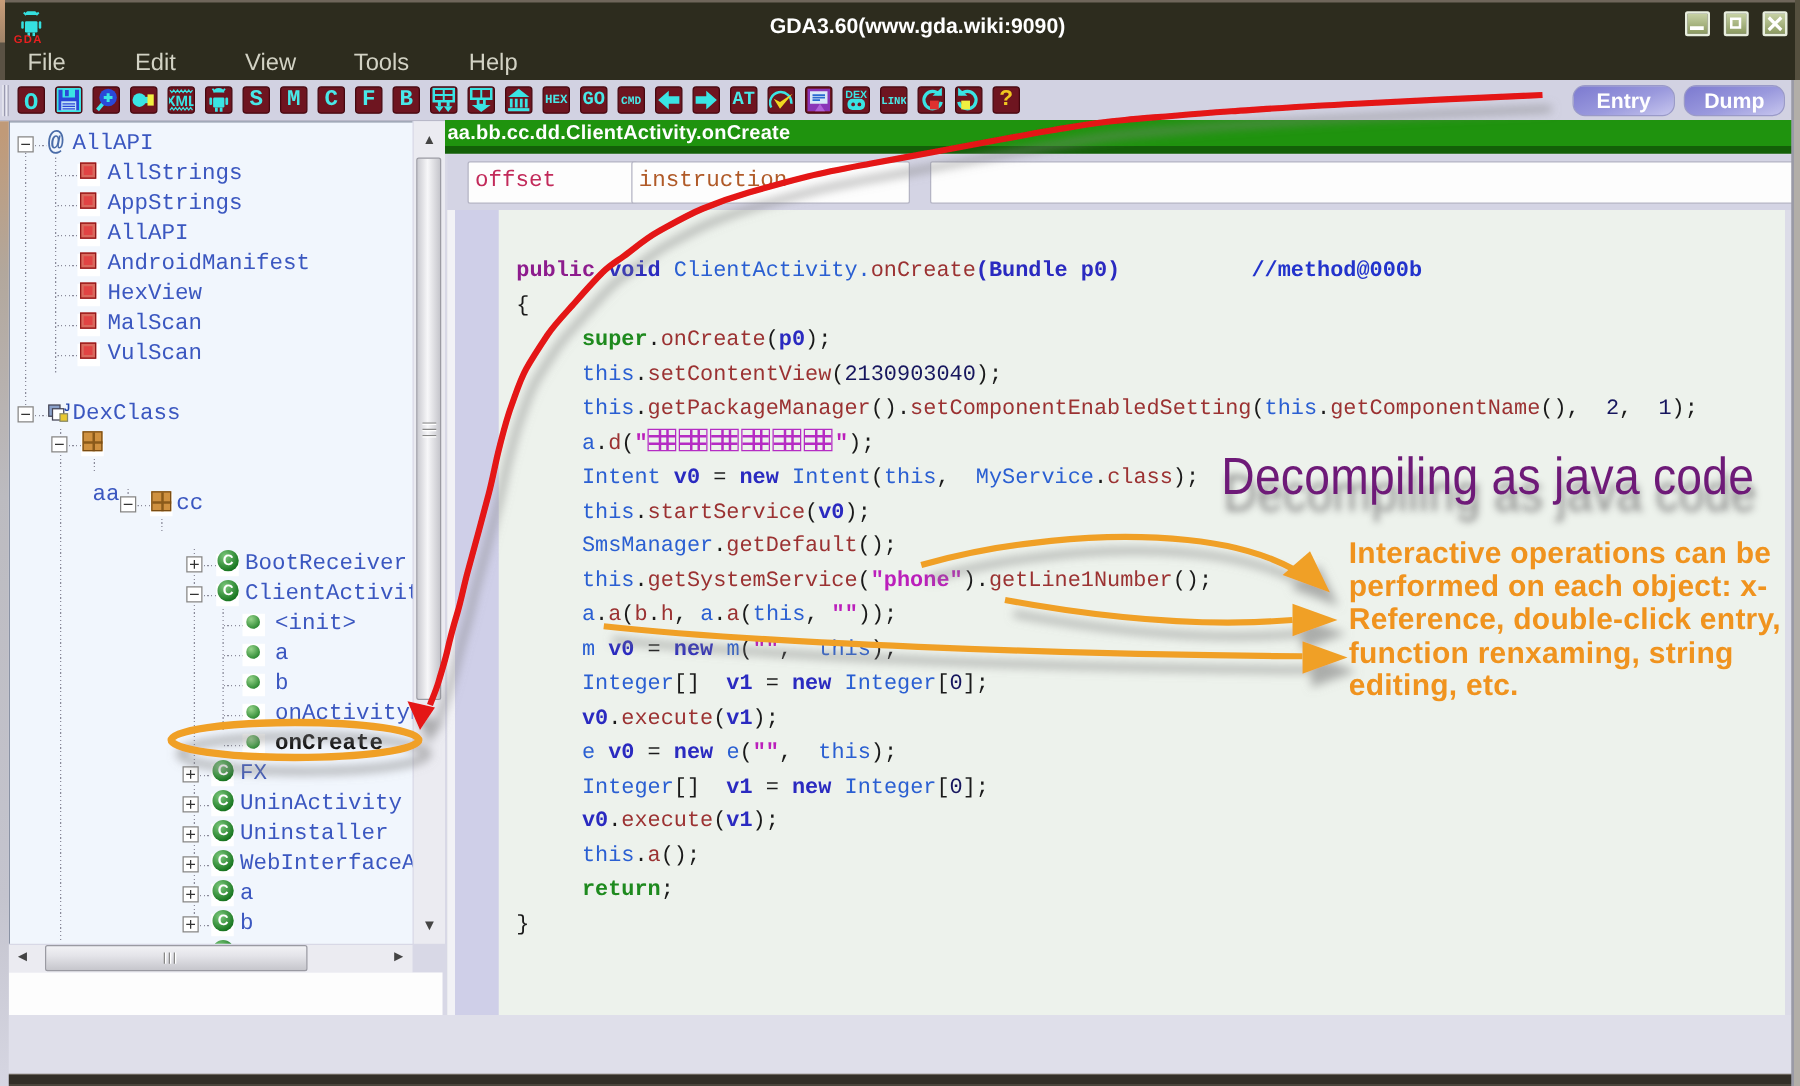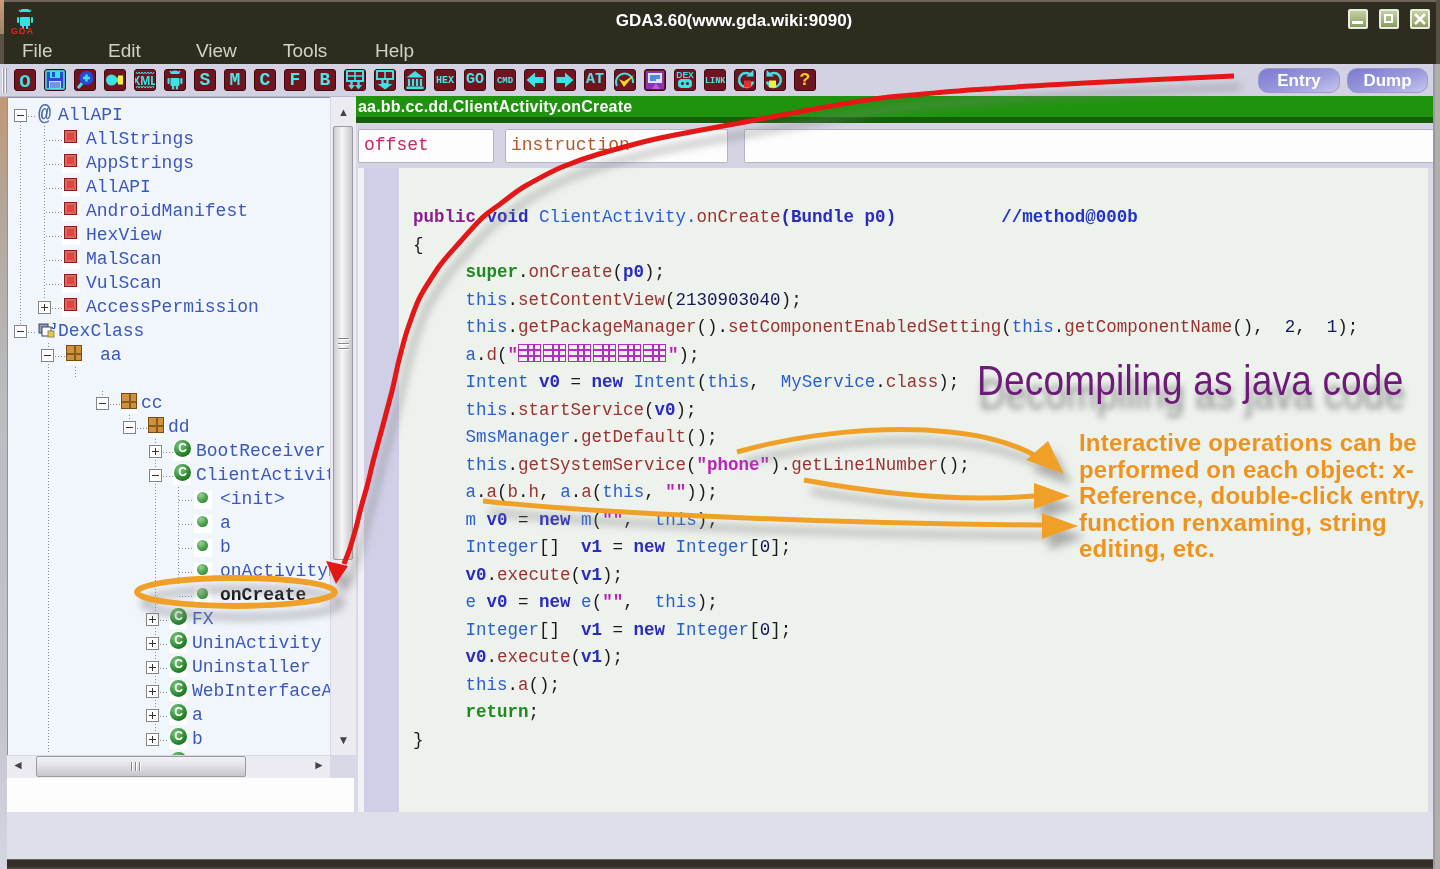--- a/index.html
+++ b/index.html
@@ -236,30 +236,28 @@
           <div class="vline" style="left:155px;top:341px;height:296px;"></div>
           <div class="vline" style="left:178px;top:389px;height:98px;"></div>
           <div class="trow" style="top:6px;"><span class="ebox minus" style="left:14px;"></span><span class="hstub" style="left:28px;top:12px;width:9px;"></span><span style="position:absolute;left:38px;top:-2px;color:#4a6ca8;font-size:22px;font-weight:bold;font-family:'Liberation Mono',monospace;">@</span><span class="txt" style="left:58px;">AllAPI</span></div>
           <div class="trow" style="top:30px;"><span class="hstub" style="left:46px;top:12px;width:17px;"></span><span class="chip" style="left:62px;"></span><span class="redsq" style="left:64px;"></span><span class="txt" style="left:86px;">AllStrings</span></div>
           <div class="trow" style="top:54px;"><span class="hstub" style="left:46px;top:12px;width:17px;"></span><span class="chip" style="left:62px;"></span><span class="redsq" style="left:64px;"></span><span class="txt" style="left:86px;">AppStrings</span></div>
           <div class="trow" style="top:78px;padding-left:12px;"><span class="hstub" style="left:46px;top:12px;width:17px;"></span><span class="chip" style="left:62px;"></span><span class="redsq" style="left:64px;"></span><span class="txt" style="left:86px;">AllAPI</span></div>
           <div class="trow" style="top:102px;"><span class="hstub" style="left:46px;top:12px;width:17px;"></span><span class="chip" style="left:62px;"></span><span class="redsq" style="left:64px;"></span><span class="txt" style="left:86px;">AndroidManifest</span></div>
           <div class="trow" style="top:126px;"><span class="hstub" style="left:46px;top:12px;width:17px;"></span><span class="chip" style="left:62px;"></span><span class="redsq" style="left:64px;"></span><span class="txt" style="left:86px;">HexView</span></div>
           <div class="trow" style="top:174px;"><span class="hstub" style="left:46px;top:12px;width:17px;"></span><span class="chip" style="left:62px;"></span><span class="redsq" style="left:64px;"></span><span class="txt" style="left:86px;">VulScan</span></div>
           <div class="trow" style="top:150px;"><span class="hstub" style="left:46px;top:12px;width:17px;"></span><span class="chip" style="left:62px;"></span><span class="redsq" style="left:64px;"></span><span class="txt" style="left:86px;">MalScan</span></div>
-          <div class="trow" style="top:198px;"><span class="ebox plus" style="left:38px;"></span><span class="hstub" style="left:52px;top:12px;width:11px;"></span><span class="chip" style="left:62px;"></span><span class="redsq" style="left:64px;"></span><span class="txt" style="left:86px;">AccessPermission</span></div>
           <div class="trow" style="top:222px;"><span class="ebox minus" style="left:14px;"></span><span class="hstub" style="left:28px;top:12px;width:9px;"></span><svg style="position:absolute;left:38px;top:1px;" width="18" height="18" viewBox="0 0 18 18">
               <rect x="1" y="3" width="9" height="9" fill="#8aa0c8" stroke="#445"></rect>
               <rect x="4" y="6" width="9" height="9" fill="#fff" stroke="#445"></rect>
               <rect x="10" y="10" width="6" height="6" fill="#e8c830" stroke="#886"></rect>
               <text x="13" y="8" font-size="9" font-weight="bold" fill="#2244aa">J</text>
             </svg><span class="txt" style="left:58px;">DexClass</span></div>
-          <div class="trow" style="top:246px;"><span class="ebox minus" style="left:41px;"></span><span class="hstub" style="left:55px;top:12px;width:10px;"></span><span class="chip" style="left:65px;"></span><span class="pkg" style="left:66px;"></span><span class="txt" style="left:100px;">aa</span></div>
+          <div class="trow" style="top:246px;"><span class="ebox minus" style="left:41px;"></span><span class="hstub" style="left:55px;top:12px;width:10px;"></span><span class="chip" style="left:65px;"></span><span class="pkg" style="left:66px;"></span><span class="txt" style="left:74px;margin-top:41px;">aa</span></div>
           <div class="trow" style="top:294px;"><span class="ebox minus" style="left:96px;"></span><span class="hstub" style="left:110px;top:12px;width:10px;"></span><span class="chip" style="left:120px;"></span><span class="pkg" style="left:121px;"></span><span class="txt" style="left:141px;">cc</span></div>
-          <div class="trow" style="top:318px;"><span class="ebox minus" style="left:123px;"></span><span class="hstub" style="left:137px;top:12px;width:10px;"></span><span class="chip" style="left:147px;"></span><span class="pkg" style="left:148px;"></span><span class="txt" style="left:168px;">dd</span></div>
           <div class="trow" style="top:342px;"><span class="ebox plus" style="left:149px;"></span><span class="hstub" style="left:163px;top:12px;width:10px;"></span><span class="chip" style="left:173px;"></span><span class="cls" style="left:174px;">C</span><span class="txt" style="left:196px;">BootReceiver</span></div>
           <div class="trow" style="top:366px;"><span class="ebox minus" style="left:149px;"></span><span class="hstub" style="left:163px;top:12px;width:10px;"></span><span class="chip" style="left:173px;"></span><span class="cls" style="left:174px;">C</span><span class="txt" style="left:196px;">ClientActivity</span></div>
           <div class="trow" style="top:390px;"><span class="hstub" style="left:179px;top:12px;width:17px;"></span><span class="chip" style="left:194px;"></span><span class="mth" style="left:197px;"></span><span class="txt" style="left:220px;">&lt;init&gt;</span></div>
           <div class="trow" style="top:414px;"><span class="hstub" style="left:179px;top:12px;width:17px;"></span><span class="chip" style="left:194px;"></span><span class="mth" style="left:197px;"></span><span class="txt" style="left:220px;">a</span></div>
           <div class="trow" style="top:438px;"><span class="hstub" style="left:179px;top:12px;width:17px;"></span><span class="chip" style="left:194px;"></span><span class="mth" style="left:197px;"></span><span class="txt" style="left:220px;">b</span></div>
           <div class="trow" style="top:462px;"><span class="hstub" style="left:179px;top:12px;width:17px;"></span><span class="chip" style="left:194px;"></span><span class="mth" style="left:197px;"></span><span class="txt" style="left:220px;">onActivityRes</span></div>
           <div class="trow" style="top:486px;"><span class="hstub" style="left:179px;top:12px;width:17px;"></span><span class="chip" style="left:194px;"></span><span class="mth" style="left:197px;"></span><span class="txt" style="left:220px;color:#111;font-weight:bold;">onCreate</span></div>
           <div class="trow" style="top:510px;"><span class="ebox plus" style="left:146px;"></span><span class="hstub" style="left:160px;top:12px;width:9px;"></span><span class="chip" style="left:169px;"></span><span class="cls" style="left:170px;">C</span><span class="txt" style="left:192px;">FX</span></div>
           <div class="trow" style="top:534px;"><span class="ebox plus" style="left:146px;"></span><span class="hstub" style="left:160px;top:12px;width:9px;"></span><span class="chip" style="left:169px;"></span><span class="cls" style="left:170px;">C</span><span class="txt" style="left:192px;">UninActivity</span></div>
           <div class="trow" style="top:558px;"><span class="ebox plus" style="left:146px;"></span><span class="hstub" style="left:160px;top:12px;width:9px;"></span><span class="chip" style="left:169px;"></span><span class="cls" style="left:170px;">C</span><span class="txt" style="left:192px;">Uninstaller</span></div>
@@ -283,21 +281,21 @@
       <div class="grip3" style="left:124px;top:6px;width:2px;height:9px;border-left:1px solid #888;border-right:1px solid #fff;"></div>
       <div class="grip3" style="left:128px;top:6px;width:2px;height:9px;border-left:1px solid #888;border-right:1px solid #fff;"></div>
       <div class="grip3" style="left:132px;top:6px;width:2px;height:9px;border-left:1px solid #888;border-right:1px solid #fff;"></div>
       <div class="sbtn" style="left:303px;top:2px;width:18px;font-size:12px;">►</div>
     </div>
     <div id="whitebox"></div>
   </div>
 
   <div id="greenbar">aa.bb.cc.dd.ClientActivity.onCreate</div>
   <div id="offrow">
-    <div class="obox" style="left:0px;width:136px;color:#c22a5a;">offset</div>
+    <div class="obox" style="left:16px;width:136px;color:#c22a5a;">offset</div>
     <div class="obox" style="left:147px;width:223px;color:#b05a28;">instruction</div>
     <div class="obox" style="left:386px;width:694px;"></div>
   </div>
   <div id="codearea">
     <div id="codeleftsliver"></div>
     <div id="purpstrip"></div>
     <div id="coderight"></div>
     <div id="code"><span class="k1">public</span> <span class="k2">void</span> <span class="th">ClientActivity.</span><span class="mm">onCreate</span><span class="k2">(Bundle p0)</span>          <span class="cm">//method@000b</span>
 {
      <span class="gg">super</span>.<span class="mm">onCreate</span>(<span class="k2">p0</span>);

